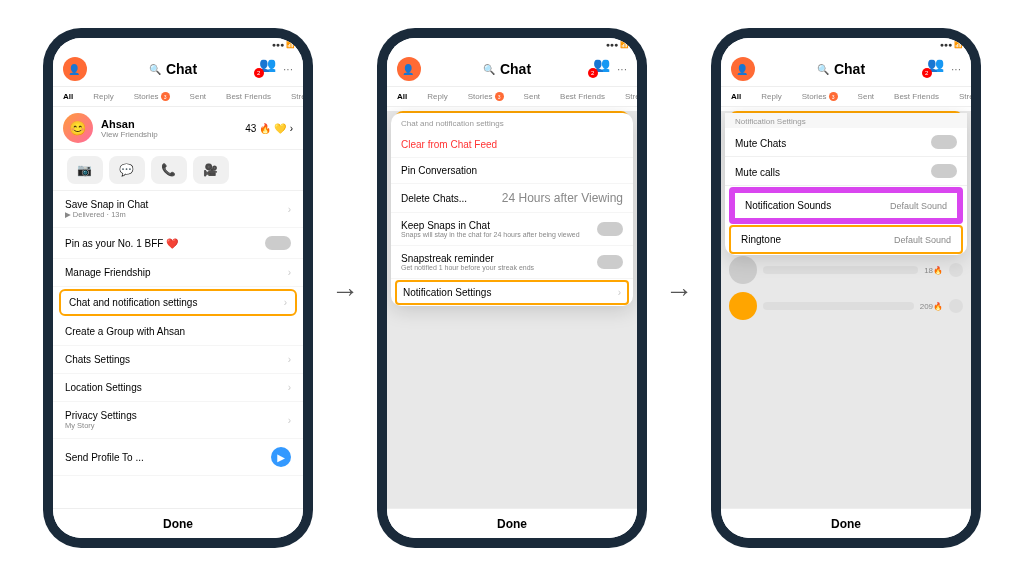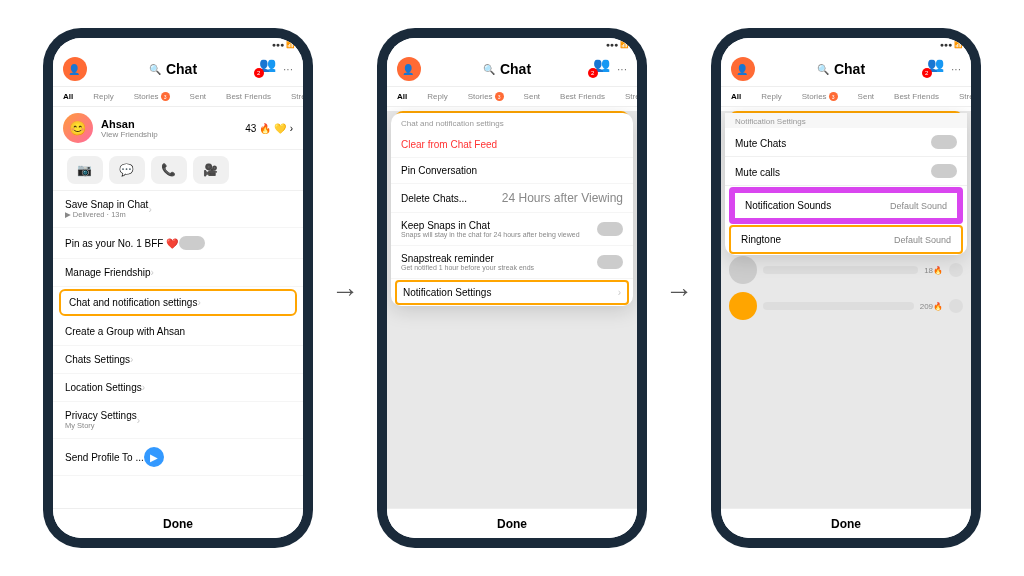--- a/index.html
+++ b/index.html
@@ -190,20 +190,21 @@
       background: #f0f0f0;
       border-radius: 8px;
       display: flex;
       align-items: center;
       justify-content: center;
       font-size: 12px;
     }
     .menu-item {
       display: flex;
       align-items: center;
+      justify-content: space-between;
       padding: 8px 12px;
       font-size: 10px;
       border-bottom: 1px solid #f5f5f5;
     }
     .menu-item.highlighted {
       border: 2px solid #ffa500;
       border-radius: 6px;
       margin: 2px 6px;
       padding: 6px 8px;
     }

